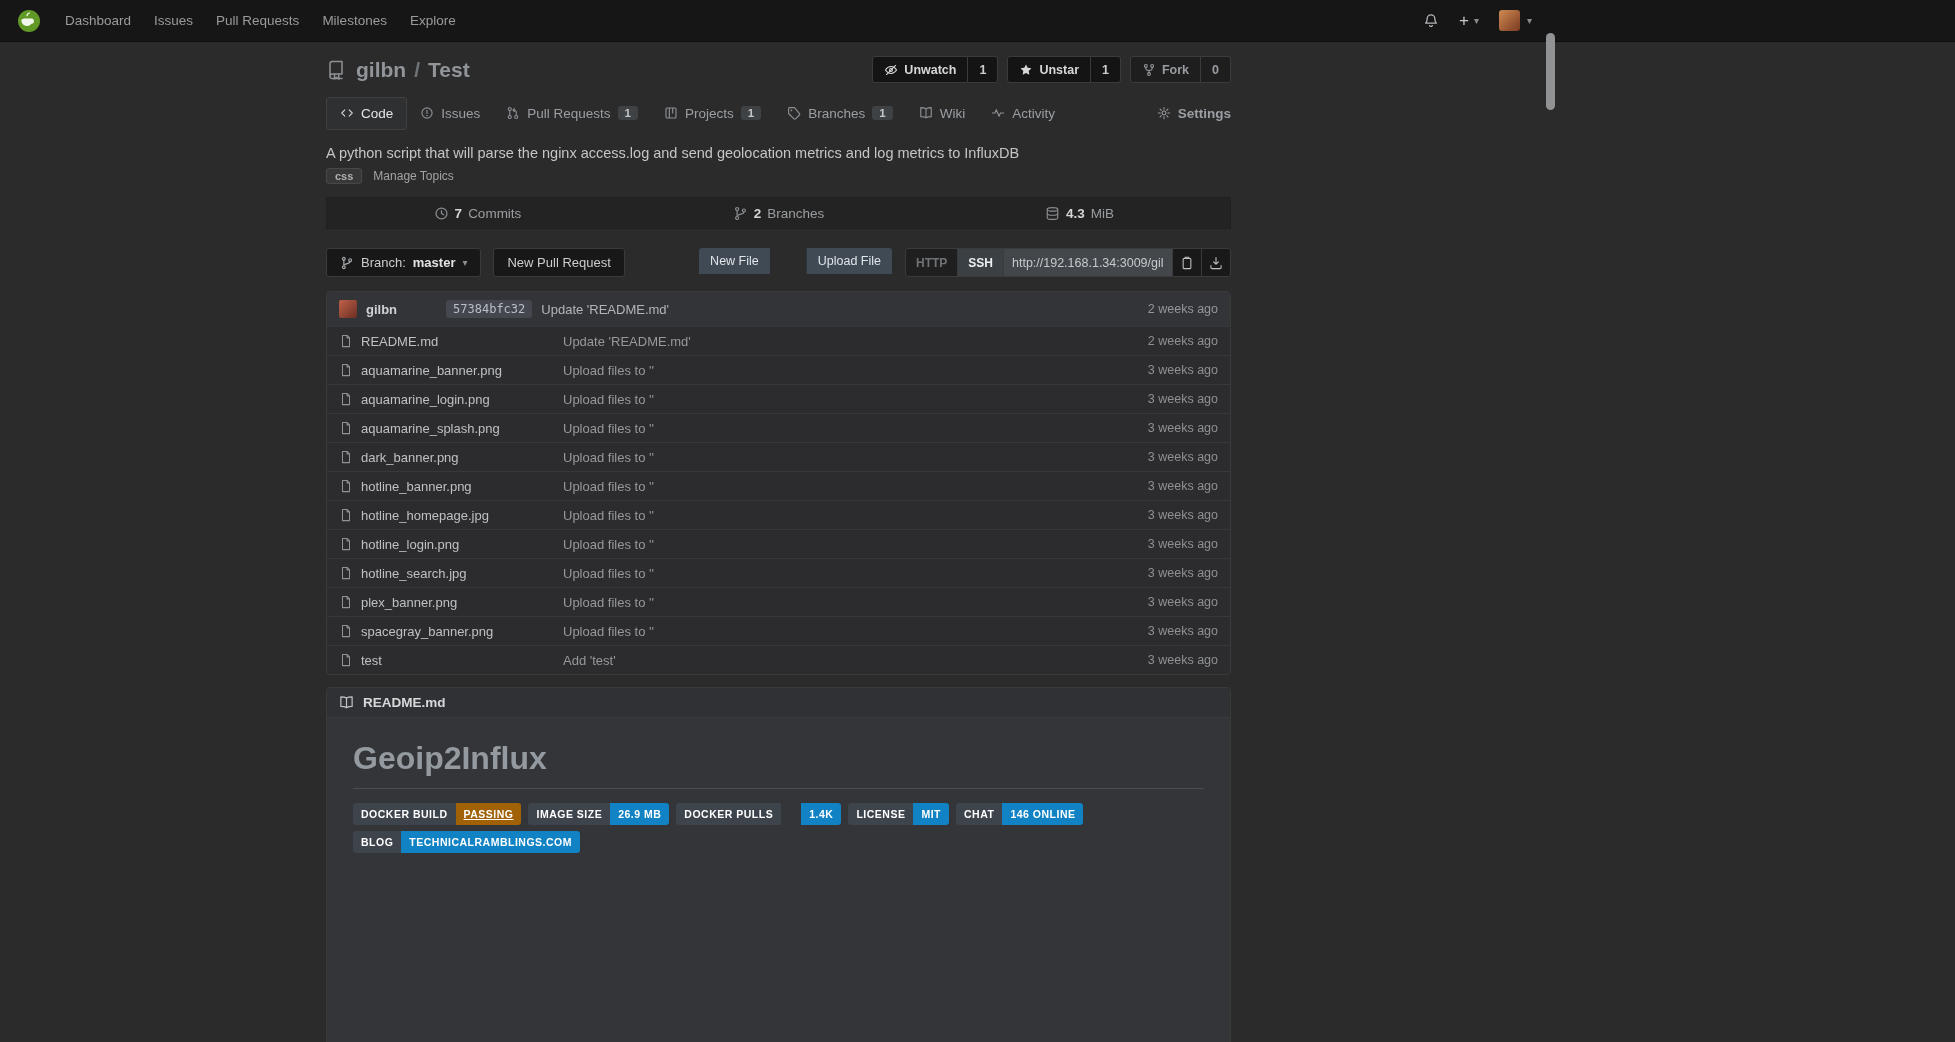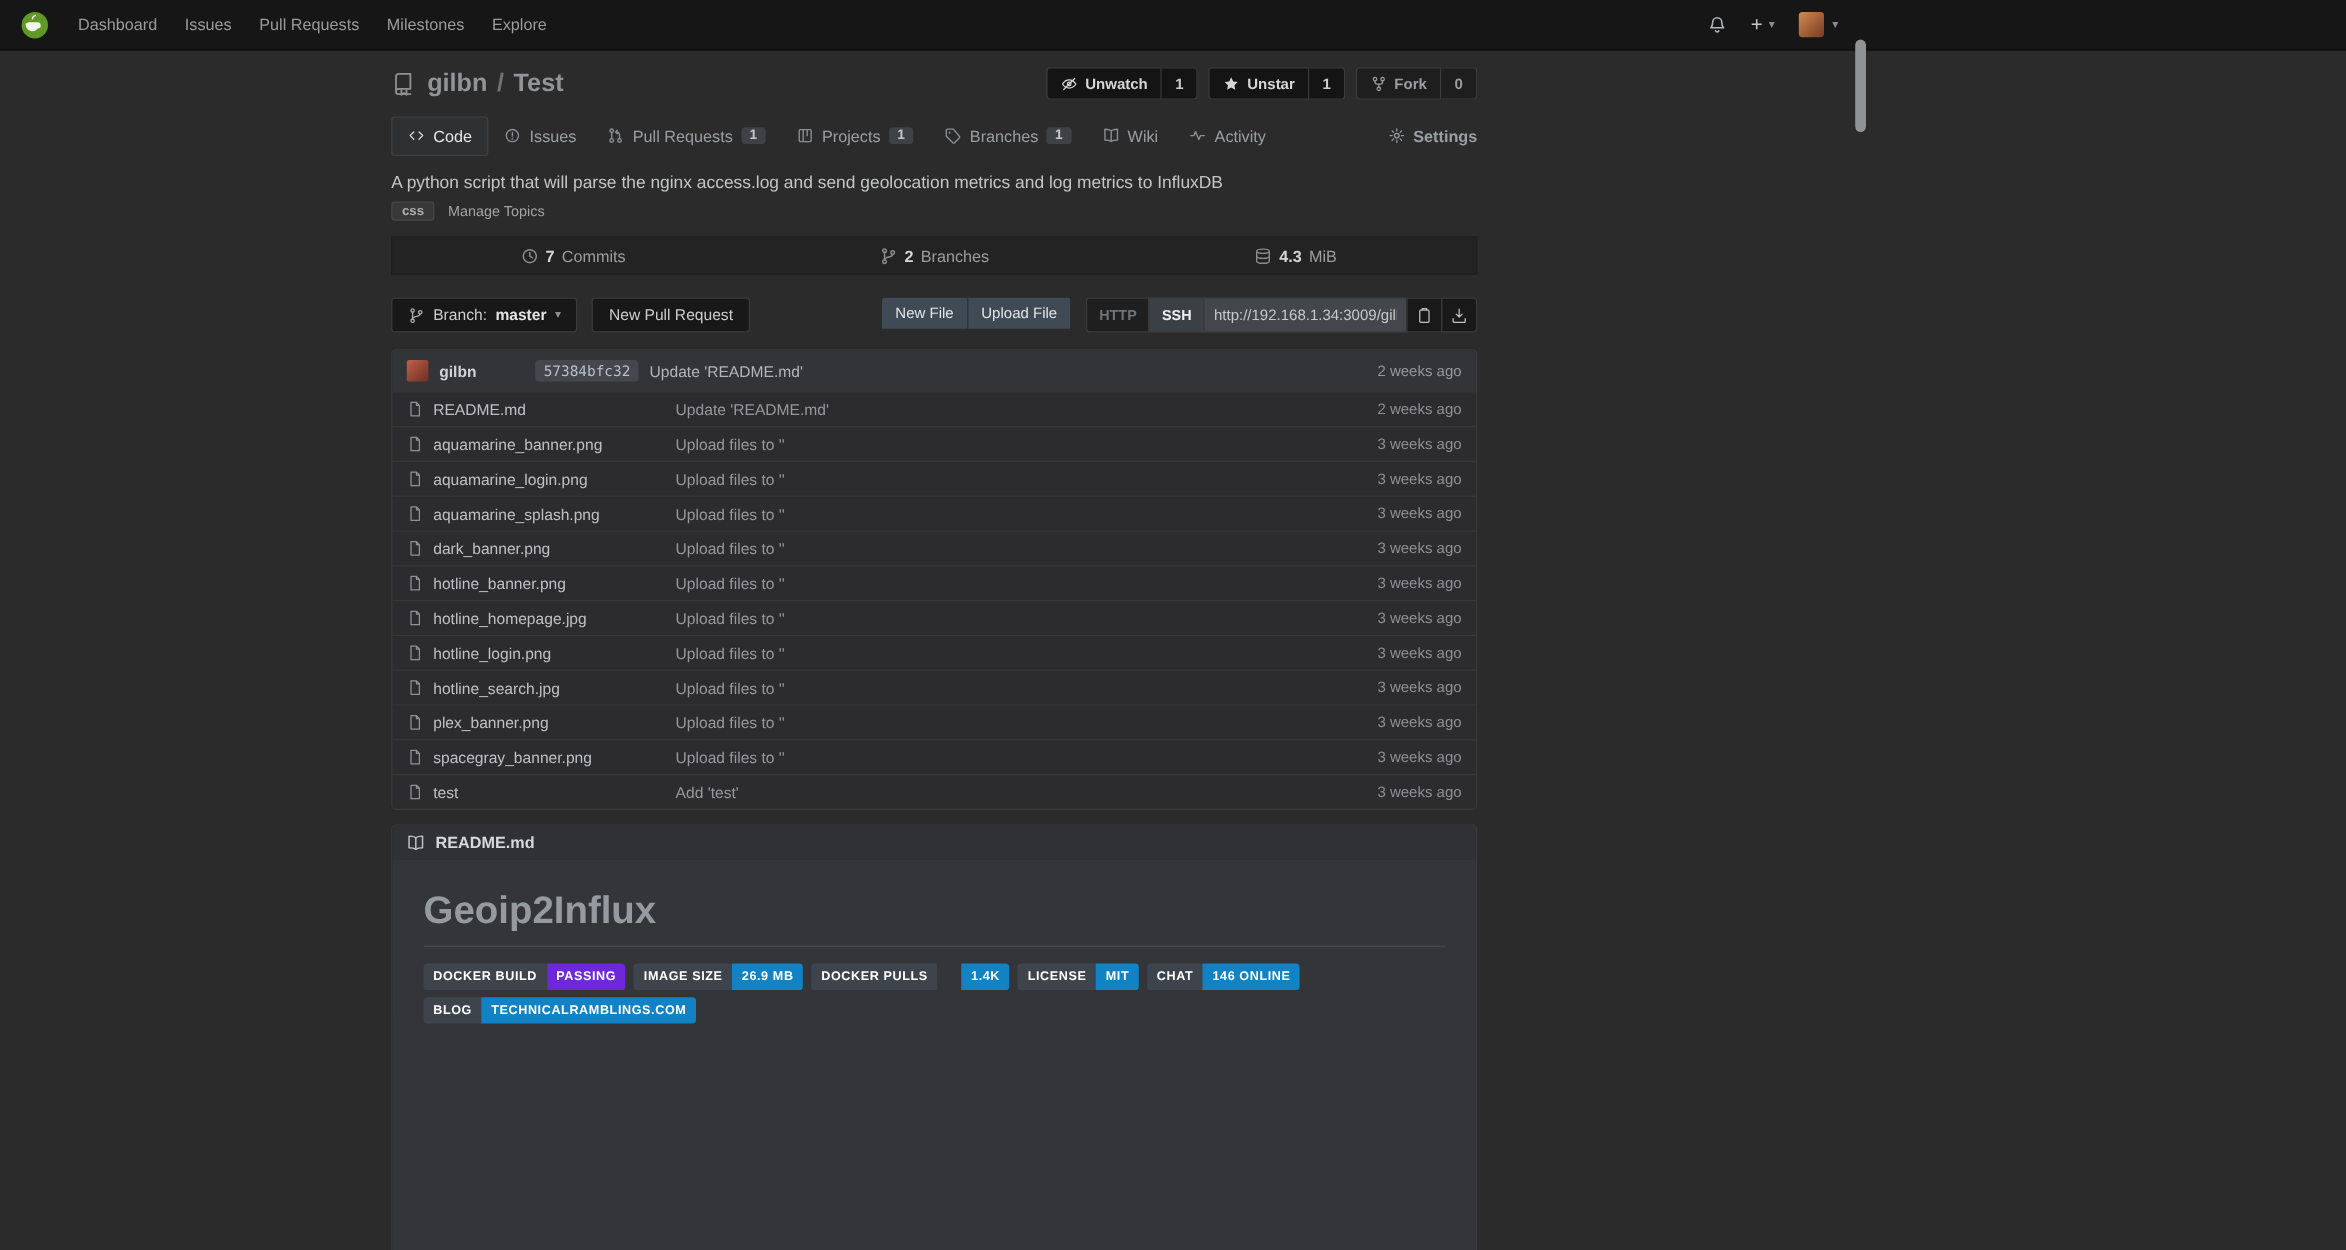--- a/index.html
+++ b/index.html
@@ -68,21 +68,21 @@
   .controls { margin-top:19px; display:flex; align-items:center; height:29px; }
   .controls-left { display:flex; gap:12px; }
   .controls-right { margin-left:auto; display:flex; gap:13px;padding-left:12px; }
   .btn { height:29px; display:inline-flex; align-items:center; gap:7px; padding:0 13px;
          background:#181818; border:1px solid #3b3b3b; border-radius:3px; font-size:13px; color:#cbcdcf; }
   .btn b { color:#e2e3e5; }
   .btn .ic { color:#a9acb0; }
   .slate-group { display:flex; border-radius:3px; overflow:hidden; }
   .btn-slate { height:26px; display:inline-flex; align-items:center; padding:0 11px; border:0;
                background:#3f4a55; color:#e1e5e8; font-size:12.5px; }
-  .btn-slate + .btn-slate { border-left:1px solid rgba(0,0,0,.28); }
+  .btn-slate + .btn-slate { border-left:1px solid rgba(0,0,0,.28);margin-left:36px; }
   .clone-group { display:flex; align-items:center; }
   .clone-seg { height:29px; display:inline-flex; align-items:center; padding:0 10px;
                border:1px solid #3b3b3b; font-size:12px; font-weight:bold; }
   .clone-http { background:#1f1f1f; color:#6f7376; border-radius:3px 0 0 3px; }
   .clone-ssh { background:#3b4045; color:#edeff0; margin-left:-1px; }
   .clone-input { height:29px; width:170px; margin-left:-1px; background:#43474c; border:1px solid #3b3b3b;
                  color:#c6c9cb; font-size:12.5px; padding:0 8px; outline:none;
                  font-family:"Liberation Sans","DejaVu Sans",sans-serif; }
   .icon-btn { width:30px; height:29px; margin-left:-1px; background:#191919; border:1px solid #3b3b3b;
               display:inline-flex; align-items:center; justify-content:center; color:#c0c2c4; }
@@ -579,21 +579,21 @@
           <path d="M8 3.3v10.3"></path>
         </svg>
       </span>
       <span class="readme-filename">README.md</span>
     </div>
     <div class="readme-body">
       <h1 class="readme-h1">Geoip2Influx</h1>
       <div class="badges" id="badges">
   <a class="badge">
     <span class="lbl">DOCKER BUILD</span>
-    <span class="val" style="background: #6d28d9;">PASSING</span>
+    <span class="val" style="background: #a16207; text-decoration: underline;">PASSING</span>
   </a>
 
   <a class="badge">
     <span class="lbl">IMAGE SIZE</span>
     <span class="val" style="background: rgb(17, 130, 195);">26.9 MB</span>
   </a>
 
   <a class="badge">
     <span class="lbl">DOCKER PULLS</span>
     <span class="val" style="background: rgb(17, 130, 195); margin-left: 20px;">1.4K</span>

